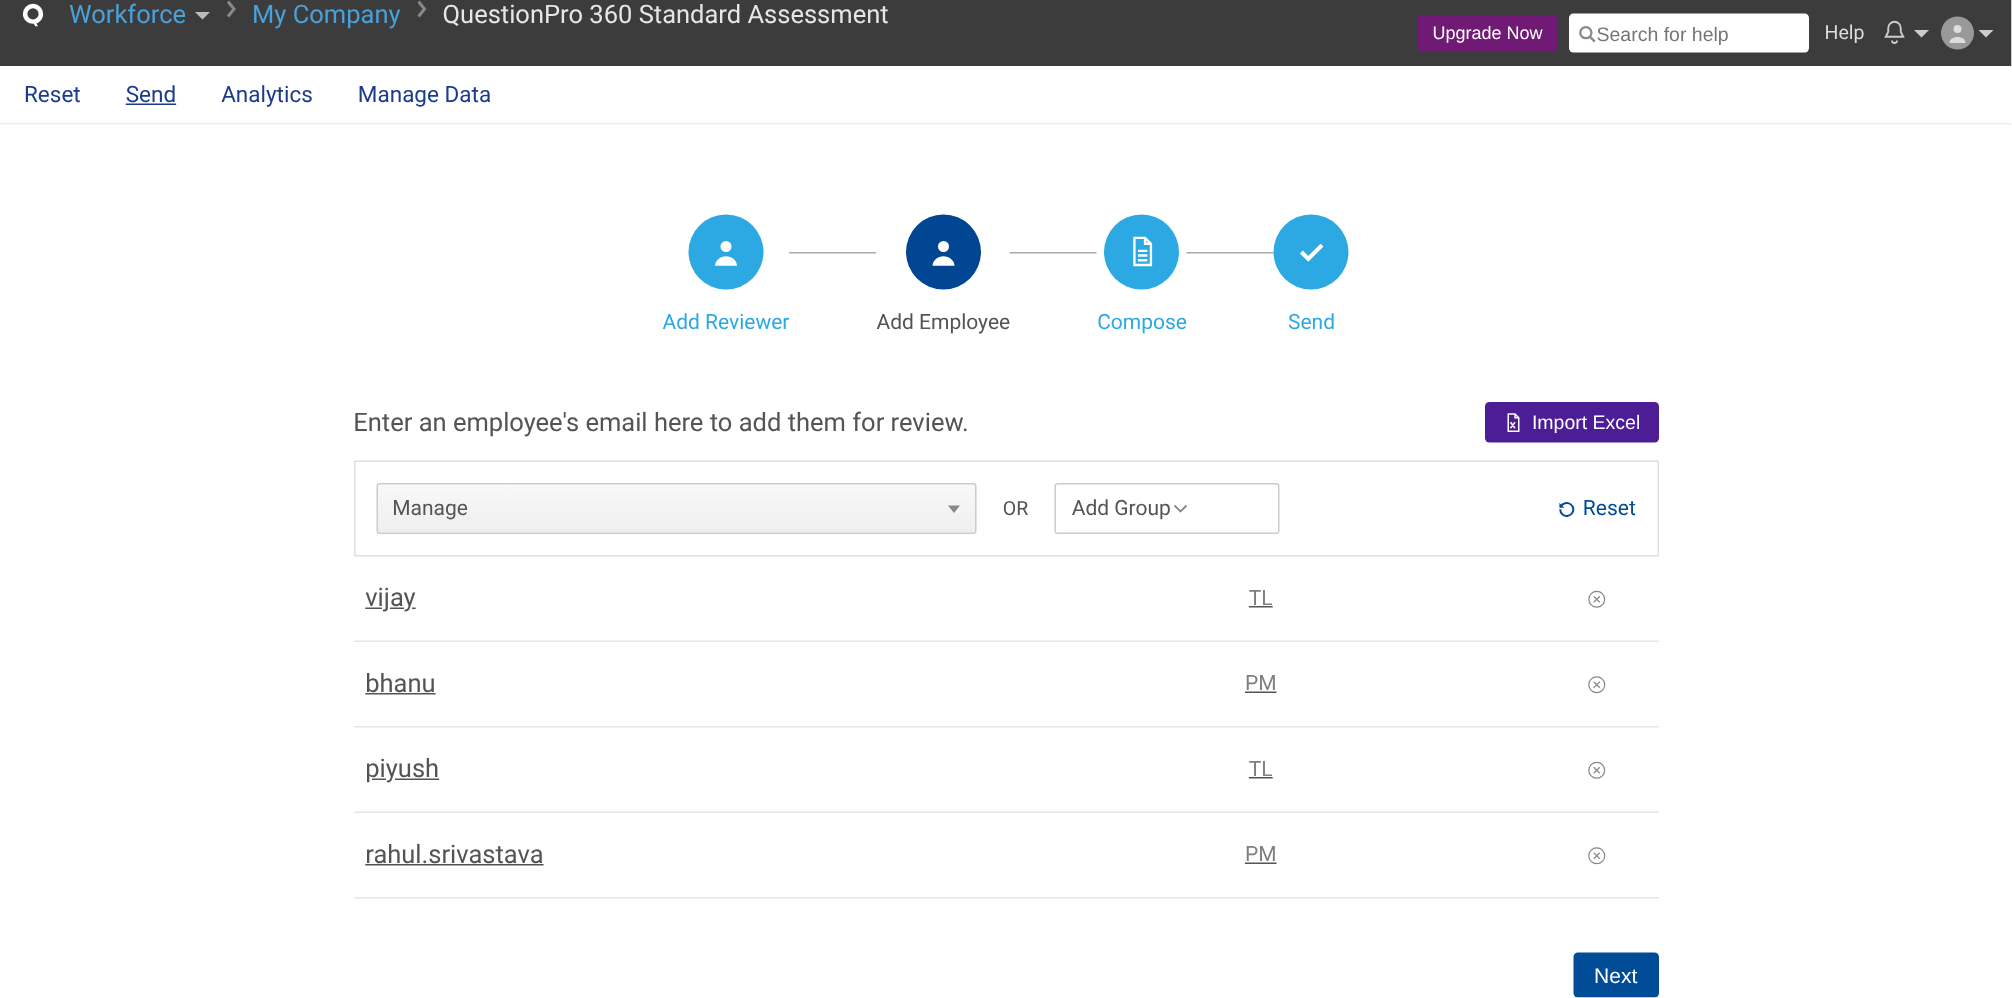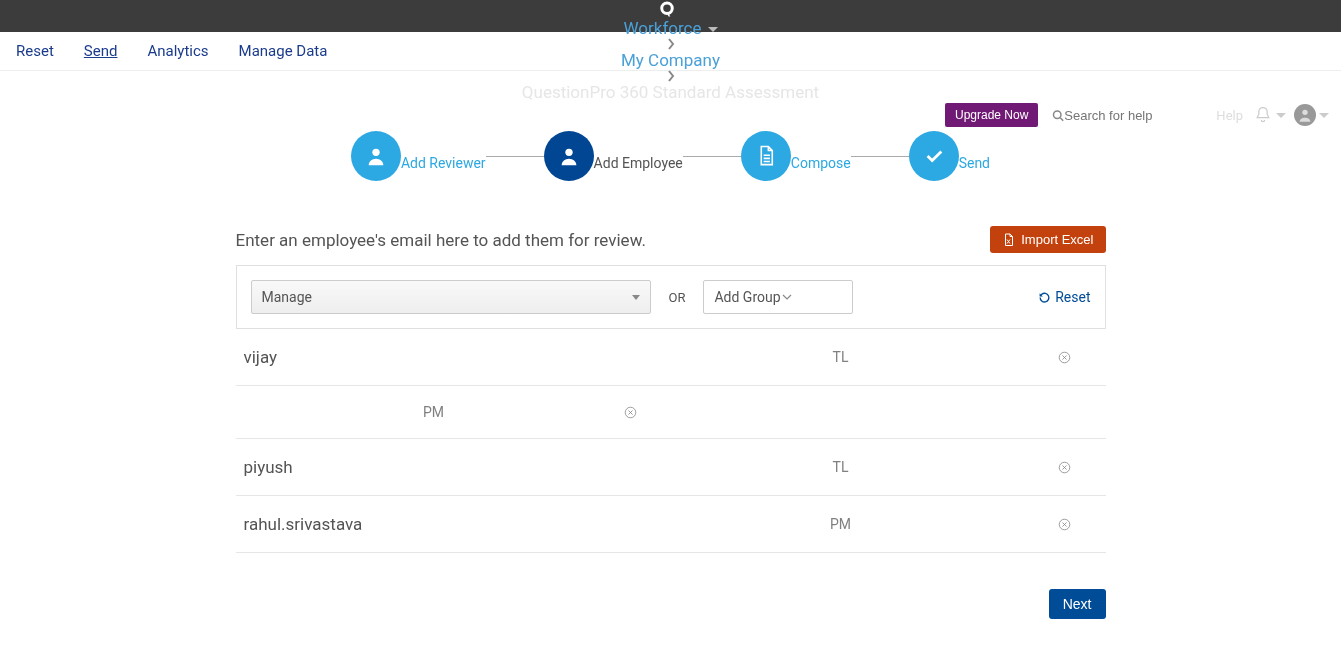--- a/index.html
+++ b/index.html
@@ -5,27 +5,25 @@
   * { box-sizing: border-box; margin: 0; padding: 0; }
   body {
     font-family: -apple-system, BlinkMacSystemFont, "Segoe UI", Roboto, "Helvetica Neue", Arial, sans-serif;
     background: #fff;
     color: #545454;
     width: 1341px;
     font-size: 14px;
   }
   
   .topbar {
-    height: 32px;
+    height: 44px;
     background: #3c3c3c;
     display: flex;
-    align-items: center;
     padding: 0 12px;
     color: #ccc;
-    flex-direction: column;
   }
   .logo {
     width: 20px; height: 20px;
     display: inline-flex; align-items: center; justify-content: center;
     margin-right: 8px;
   }
   .bc-item { padding: 0 6px; font-size: 17px; }
   .bc-item.link { color: #4aa0d8; cursor: pointer; }
   .bc-item.current { color: #e6e6e6; }
   .chevron { color: #888; padding: 0 4px; font-size: 12px; }
@@ -66,42 +64,42 @@
     gap: 30px;
     padding: 10px 16px;
     border-bottom: 1px solid #eee;
     font-size: 15px;
   }
   .subnav a { color: #1b3c8c; text-decoration: none; cursor: pointer; }
   .subnav a.active { text-decoration: underline; }
   
   .content { width: 870px; margin: 60px auto 0; }
   .steps { display: flex; align-items: flex-start; justify-content: center; gap: 0; margin-bottom: 45px; position:relative;}
-  .step { display:flex; flex-direction:row; align-items:center; position:relative;text-align:right; }
+  .step { display:flex; flex-direction:column; align-items:center; position:relative;text-align:right; }
   .step .circle {
     width: 50px; height: 50px; border-radius: 50%;
     background: #2ca8e2; display:flex; align-items:center; justify-content:center;
     color:#fff;
   }
   .step.active .circle { background: #004693; }
   .step .step-label { margin-top: 14px; font-size: 14px; color:#2ca8e2; }
   .step.active .step-label { color:#545454; }
   .step-connector {
     flex: none;
     width: 58px;
     border-top: 1px solid #aaa;
     margin-top: 25px;
   }
   .instruction {
     display: flex; align-items: center; justify-content: space-between;
     margin-bottom: 12px;
   }
   .instruction-text { font-size: 17px; color: #545454; }
   .import-btn {
-    background: #c2410c;
+    background: #4c1d95;
     color: #fff; border: none; padding: 6px 12px;
     border-radius: 3px; font-size: 13px; cursor: pointer;
     display: inline-flex; align-items:center; gap:6px;
   }
   .filter-box {
     border: 1px solid #e0e0e0;
     padding: 14px;
     display: flex; align-items: center; gap: 18px;
   }
   .search-dd {
@@ -113,21 +111,21 @@
     justify-content: space-between;
   }
   .or-label { color:#545454; font-size:13px; }
   .group-dd {
     width: 150px; height: 34px;
     border: 1px solid #ccc; border-radius: 2px;
     display: flex; align-items: center; padding: 0 10px;
     color:#555; font-size:14px; cursor:pointer; background:#fff;
   }
   .reset-link { margin-left: auto; color:#004c97; font-size:14px; cursor:pointer; display:flex; align-items:center; gap:4px;}
-  .emp-table { margin-top: 0; }
+  .emp-table { margin-top: 0; text-decoration: underline; }
   .emp-row {
     display: grid;
     grid-template-columns: 380px 1fr 40px;
     align-items: center;
     padding: 18px 8px;
     border-bottom: 1px solid #e6e6e6;
   }
   .emp-row:first-child { border-top: none; }
   .emp-name { font-size: 17px; color: #545454; }
   .emp-role { font-size: 14px; color: #808080; text-align:center;}
@@ -280,20 +278,21 @@
         <div class="emp-name">vijay</div>
         <div class="emp-role">TL</div>
         <div class="emp-remove">
           <svg width="13" height="13" viewBox="0 0 16 16">
             <circle cx="8" cy="8" r="6.5" fill="none" stroke="#888" stroke-width="1"></circle>
             <path stroke="#888" stroke-width="1" d="M5.5 5.5l5 5M10.5 5.5l-5 5"></path>
           </svg>
         </div>
       </div>
       <div class="emp-row">
+        <div class="emp-name">bhanu</div>
         <div class="emp-role">PM</div>
         <div class="emp-remove">
           <svg width="13" height="13" viewBox="0 0 16 16">
             <circle cx="8" cy="8" r="6.5" fill="none" stroke="#888" stroke-width="1"></circle>
             <path stroke="#888" stroke-width="1" d="M5.5 5.5l5 5M10.5 5.5l-5 5"></path>
           </svg>
         </div>
       </div>
       <div class="emp-row">
         <div class="emp-name">piyush</div>

